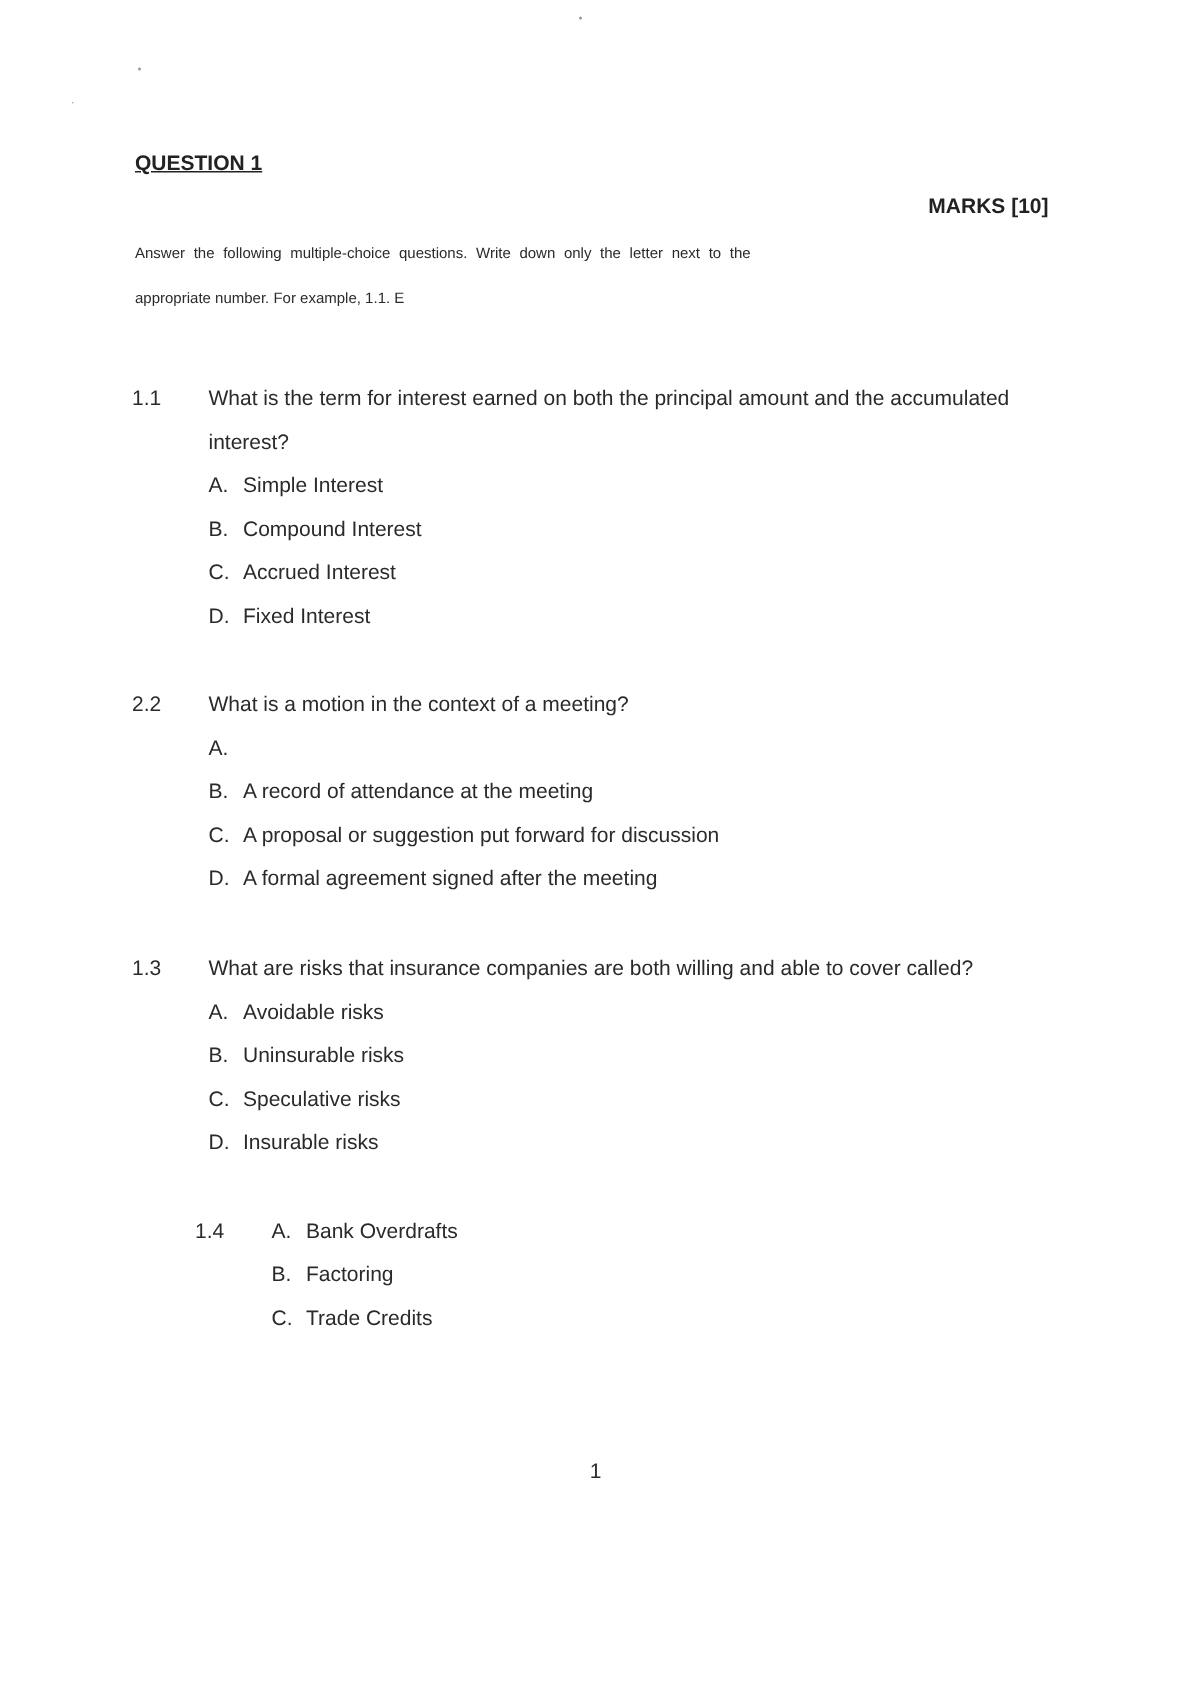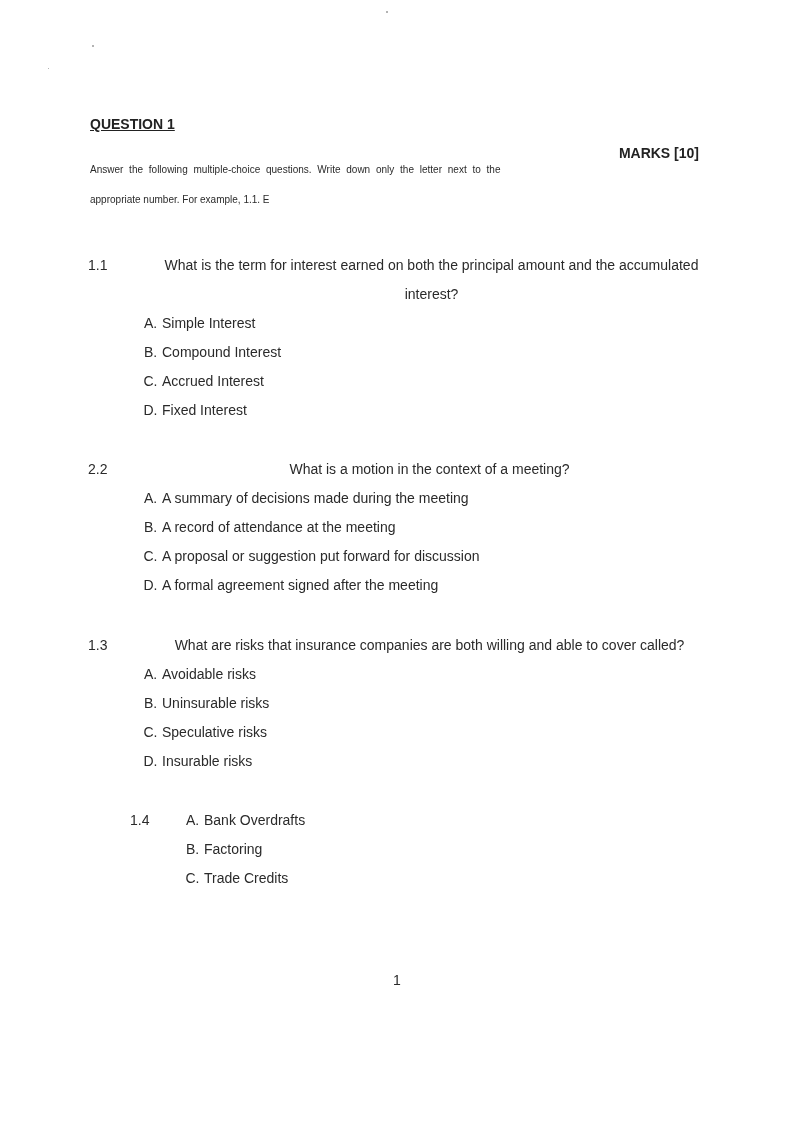--- a/index.html
+++ b/index.html
@@ -1,29 +1,29 @@
 <!DOCTYPE html>
 <html><head>
   <meta charset="utf-8">
   <style>
     html, body { margin: 0; padding: 0; background: #ffffff; }
     body {
       width: 794px; height: 1122px; position: relative; overflow: hidden;
       font-family: "Liberation Sans", sans-serif; color: #2a2a2a;
     }
     .speck { position: absolute; width: 2px; height: 2px; background: #9a9a9a; border-radius: 1px; }
-    .header { position: absolute; left: 90px; right: 95px; top: 116px; height: 20px; }
+    .header { position: absolute; left: 90px; right: 95px; top: 100px; height: 20px; }
     .q-title { position: absolute; left: 0; top: 0; font-weight: bold; font-size: 14px; text-decoration: underline; color: #222; }
     .marks { position: absolute; right: 0; top: 0; font-weight: bold; font-size: 14px; color: #222; margin-top: 29px; }
     .instructions {
       position: absolute; left: 90px; width: 627px; top: 155px;
       font-size: 10px; line-height: 30px; text-align: justify; text-align-last: left; word-spacing: 3px;
     }
     .instructions .l2 { word-spacing: 0; }
-    .question { position: absolute; left: 88px; width: 632px; font-size: 14px; text-align: center; }
+    .question { position: absolute; left: 88px; width: 632px; font-size: 14px; }
     .q-num { position: absolute; left: 0; top: 0; line-height: 29px; }
     .q-body { margin-left: 51px; }
     .q-text { line-height: 29px; }
     .opt { line-height: 29px; display: flex; }
     .opt-letter { width: 23px; flex: none; }
     .page-num { position: absolute; left: 0; right: 0; top: 972px; text-align: center; font-size: 14px; }
   </style>
 </head>
 <body>
 
@@ -63,21 +63,20 @@
       </div>
   </div>
 </div>
 
 <div class="question" style="top:455px;">
   <span class="q-num">2.2</span>
   <div class="q-body">
     <div class="q-text">What is a motion in the context of a meeting?</div>
     <div class="opt">
         <span class="opt-letter">A.</span>
-        <span>A summary of decisions made during the meeting</span>
       </div>
     <div class="opt">
         <span class="opt-letter">B.</span>
         <span>A record of attendance at the meeting</span>
       </div>
     <div class="opt">
         <span class="opt-letter">C.</span>
         <span>A proposal or suggestion put forward for discussion</span>
       </div>
     <div class="opt">

